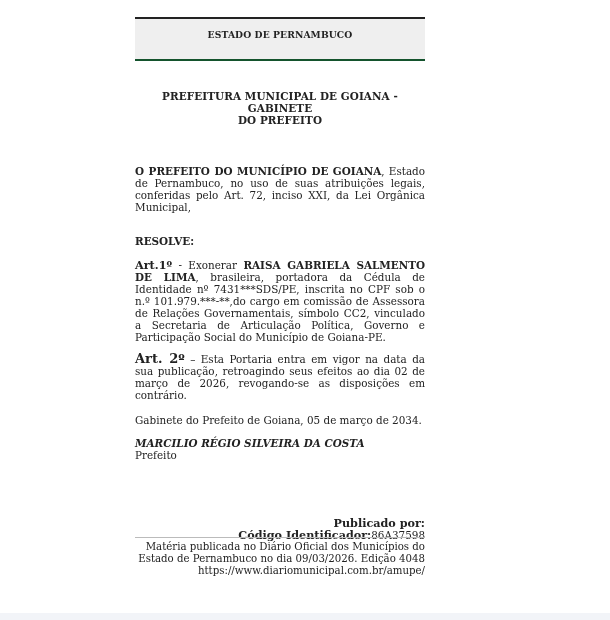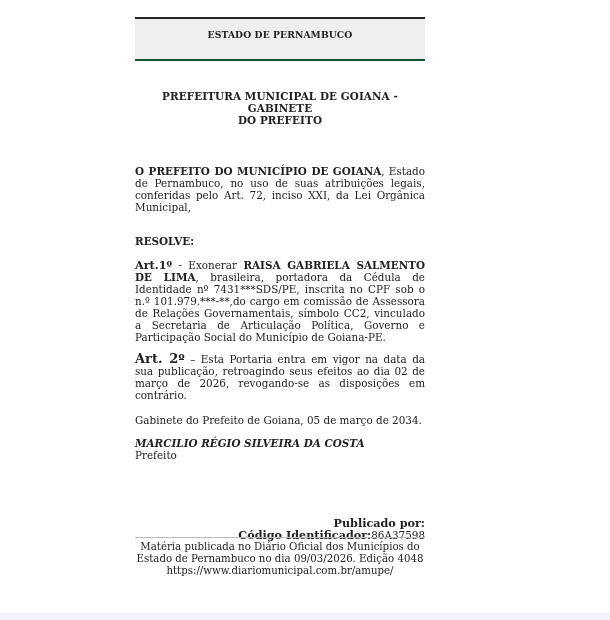--- a/index.html
+++ b/index.html
@@ -16,21 +16,21 @@
   }
   .title {
     position:absolute; left:0; top:90px; width:290px; text-align:center;
     font-weight:bold; font-size:10.4px; line-height:12px; letter-spacing:0.1px;
   }
   .txt { position:absolute; left:0; width:290px; font-size:10.4px; line-height:12px; text-align:justify; }
   .txt b { font-weight:bold; }
   .u { font-weight:bold; }
   .right { text-align:right; }
   .sep { position:absolute; left:0; top:537px; width:290px; height:1px; background:#bbb; }
-  .foot { position:absolute; left:0; top:541px; width:290px; font-size:10.2px; line-height:11.8px; text-align:center; }
+  .foot { position:absolute; left:0; top:541px; width:290px; font-size:10.2px; line-height:11.8px; text-align:right; }
   .bottom-strip { position:absolute; left:0; top:613px; width:610px; height:7px; background:#f2f4f8; }
 </style>
 </head>
 <body>
 
 <div class="page">
 
   <div class="hdr-box">
     <div>ESTADO DE PERNAMBUCO</div>
   </div>

